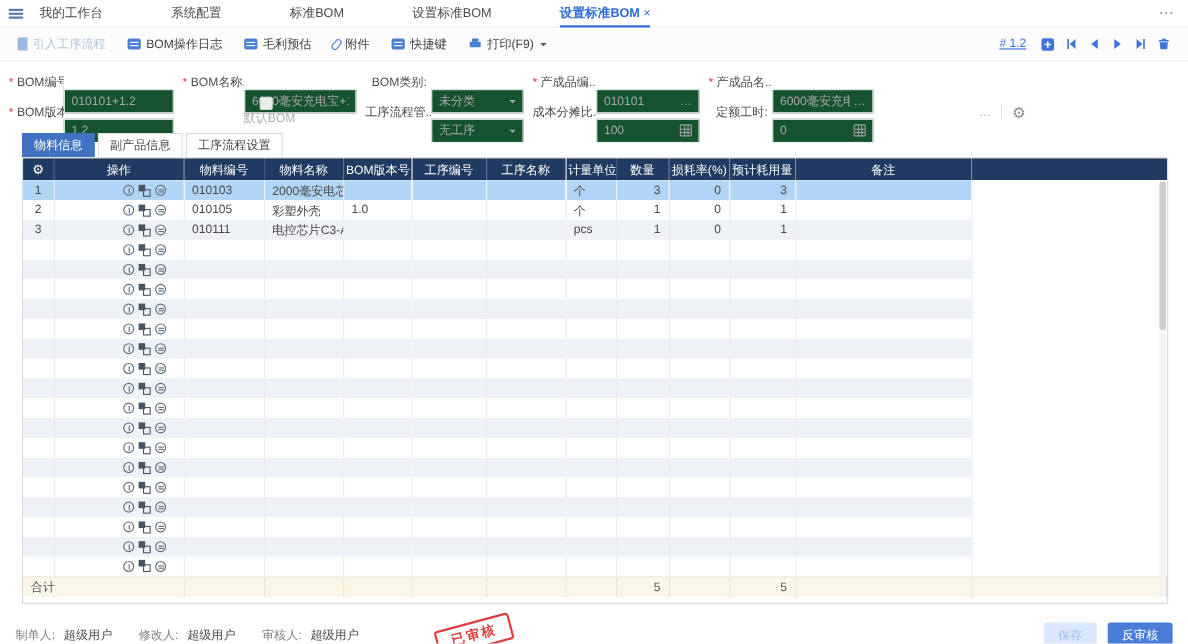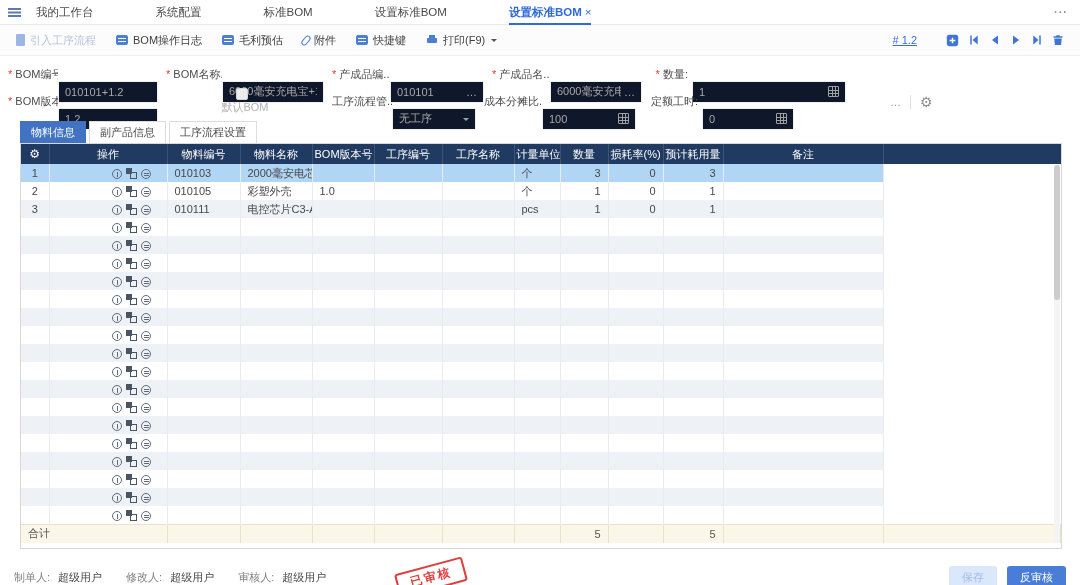--- a/index.html
+++ b/index.html
@@ -27,30 +27,30 @@
   .tbic { position:relative; display:inline-block; margin-right:5px; }
   .document-icon { width:9px; height:12px; background:#9db7e4; border-radius:1px; }
   .log-icon,.profit-icon,.shortcut-icon { width:12px; height:10px; background:#4a7fd4; border-radius:2px; }
   .log-icon::after,.profit-icon::after,.shortcut-icon::after { content:""; position:absolute; left:2px; top:3px; width:8px; height:1px; background:#fff; box-shadow:0 3px 0 #fff; }
   .attachment-icon { width:6px; height:11px; border:1px solid #4a7fd4; border-radius:3px; transform:rotate(40deg); }
   .print-icon { width:12px; height:12px; }
   .print-icon::before { content:""; position:absolute; left:1px; top:4px; width:10px; height:5px; background:#4a7fd4; border-radius:1px; }
   .print-icon::after { content:""; position:absolute; left:3px; top:1px; width:6px; height:3px; background:#4a7fd4; }
   .caret-down { width:0; height:0; border:3.5px solid transparent; border-top-color:#555; margin-left:6px; margin-top:4px; }
   .tb-right { margin-left:auto; display:flex; align-items:center; gap:9px; }
-  .ver { color:#3a6fd8; text-decoration:underline; margin-right:20px; cursor:pointer; }
+  .ver { color:#3a6fd8; text-decoration:underline; margin-right:4px; cursor:pointer; }
   .navic { display:inline-flex; cursor:pointer; }
 
   
   .form { padding:5px 14px 4px 8px; }
   .form-row { display:flex; align-items:center; height:27px; }
   .f-item { display:flex; align-items:center; margin-right:8px; }
   .f-label { text-align:right; color:#4c4c4c; white-space:nowrap; overflow:hidden; padding-right:4px; flex:none; }
   .req::before { content:"* "; color:#e23c3c; }
-  .f-field { height:22px; background:#0f172a; border:1px solid #efefef; color:#a8a8a8; display:flex; align-items:center; padding:0 6px; overflow:hidden;margin-top:34px; }
+  .f-field { height:22px; background:#14532d; border:1px solid #efefef; color:#a8a8a8; display:flex; align-items:center; padding:0 6px; overflow:hidden;margin-top:34px; }
   .f-field .val { flex:1; white-space:nowrap; overflow:hidden; }
   .sfx { color:#a8a8a8; margin-left:3px; flex:none; }
   .dd-caret { width:0; height:0; border:3.5px solid transparent; border-top-color:#a0a0a0; margin-top:4px; flex:none; }
   .calc-icon { width:11px; height:11px; border:1px solid #a0a0a0; border-radius:1px; position:relative; flex:none; }
   .calc-icon::before { content:""; position:absolute; left:0; right:0; top:3px; height:1px; background:#a0a0a0; box-shadow:0 3px 0 #a0a0a0; }
   .calc-icon::after { content:""; position:absolute; top:0; bottom:0; left:3px; width:1px; background:#a0a0a0; box-shadow:3px 0 0 #a0a0a0; }
   .checkbox { width:12px; height:12px; background:#ececec; border:1px solid #d6d6d6; border-radius:2px; margin-right:6px; flex:none; }
   .cb-label { color:#b0b0b0; }
   .f-extras { display:flex; align-items:center; color:#9a9a9a; margin-left:88px; }
   .extra-div { width:1px; height:14px; background:#e0e0e0; margin:0 9px; }
@@ -187,39 +187,39 @@
       <span class="f-field" style="flex:1">
           <span class="val">010101+1.2</span>
         </span>
     </div>
     <div class="f-item" style="width:158px">
       <span class="f-label req" style="width:56px">BOM名称...</span>
       <span class="f-field" style="flex:1">
           <span class="val">6000毫安充电宝+1.2</span>
         </span>
     </div>
+    <div class="f-item" style="width:144px">
+      <span class="f-label" style="width:60px">BOM类别:</span>
+      <span class="f-field" style="flex:1">
+          <span class="val">未分类</span>
+          <span class="dd-caret"></span>
+        </span>
+    </div>
     <div class="f-item" style="width:152px">
       <span class="f-label req" style="width:58px">产成品编...</span>
       <span class="f-field" style="flex:1">
           <span class="val">010101</span>
           <span class="sfx">…</span>
         </span>
     </div>
     <div class="f-item" style="width:150px">
       <span class="f-label req" style="width:58px">产成品名...</span>
       <span class="f-field" style="flex:1">
           <span class="val">6000毫安充电宝</span>
           <span class="sfx">…</span>
-        </span>
-    </div>
-    <div class="f-item" style="width:196px">
-      <span class="f-label req" style="width:42px">数量:</span>
-      <span class="f-field" style="flex:1">
-          <span class="val">1</span>
-          <span class="calc-icon"></span>
         </span>
     </div>
   </div>
   <div class="form-row">
     <div class="f-item" style="width:150px">
       <span class="f-label req" style="width:50px">BOM版本...</span>
       <span class="f-field" style="flex:1">
           <span class="val">1.2</span>
         </span>
     </div>

